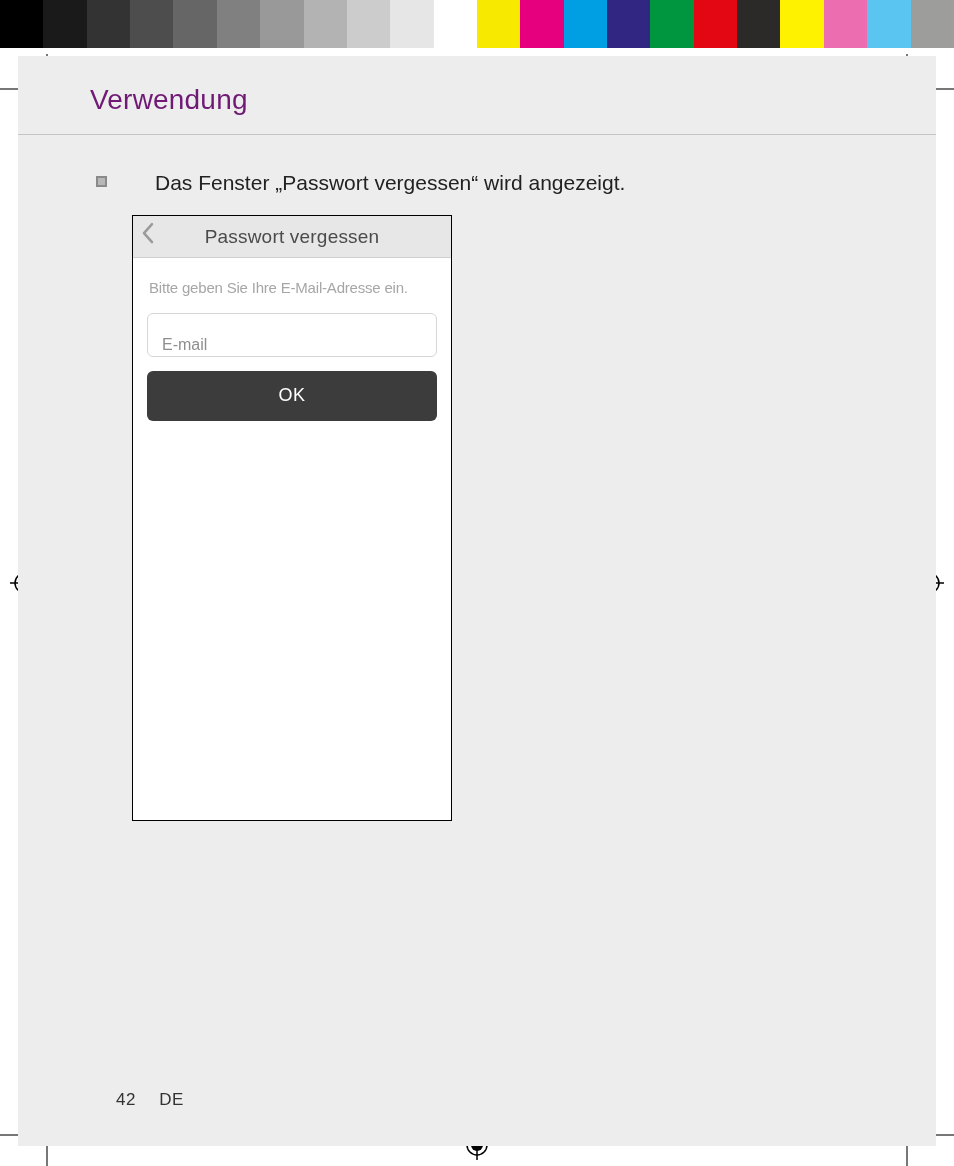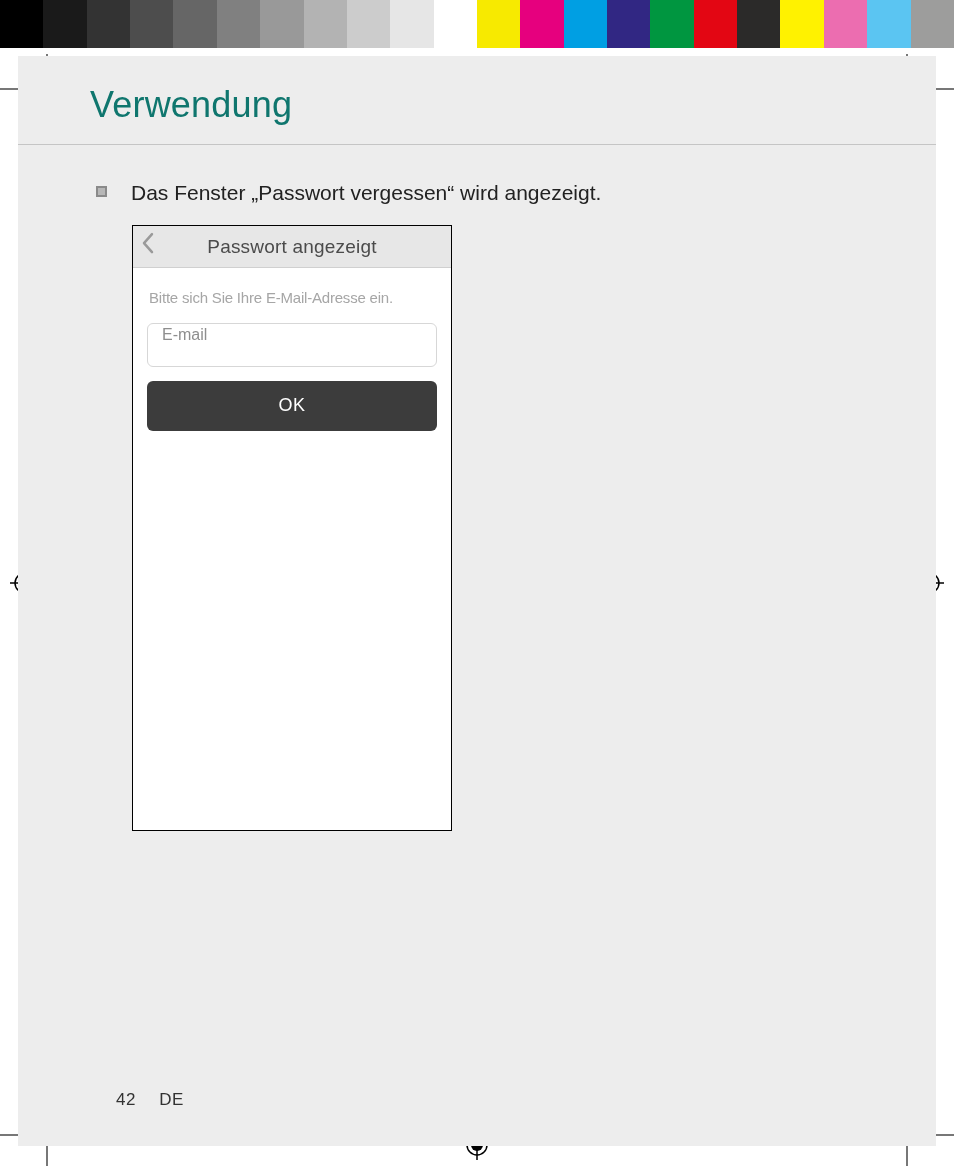--- a/index.html
+++ b/index.html
@@ -43,40 +43,41 @@
   .page {
     position: absolute;
     top: 56px;
     left: 18px;
     right: 18px;
     bottom: 20px;
     background: #ededed;
   }
 
   .section-heading {
-    font-size: 36px;
+    font-size: 28px;
     font-weight: 300;
-    color: #0f766e;
+    color: #701a75;
     padding: 28px 0 18px 72px;
     border-bottom: 1px solid #c5c5c5;
     letter-spacing: 0.2px;
   }
 
   .content {
     padding: 34px 90px 0 78px;
     color: #222;
     font-size: 21px;
     line-height: 1.35;
     font-weight: 300;
   }
 
   .bullet-row {
     display: flex;
     align-items: flex-start;
     margin-bottom: 18px;
+    gap: 24px;
   }
   .bullet-row .sq {
     width: 11px;
     height: 11px;
     border: 2px solid #8a8a8a;
     background: #b7b7b7;
     margin-top: 7px;
     margin-right: 24px;
     flex: 0 0 auto;
   }
@@ -130,21 +131,21 @@
   }
   .phone-input {
     width: 100%;
     height: 44px;
     border: 1px solid #d7d7d7;
     border-radius: 6px;
     padding: 0 14px;
     font-size: 16px;
     color: #8e8e8e;
     display: flex;
-    align-items: flex-start;
+    align-items: flex-end;
     margin-bottom: 14px;
     background: #fff;
   }
   .phone-ok-btn {
     width: 100%;
     height: 50px;
     background: #3c3c3c;
     color: #fff;
     border-radius: 6px;
     display: flex;
@@ -246,24 +247,24 @@
     </div>
 
     <div class="phone-wrap">
       <div class="phone">
         <div class="phone-header">
           <span class="phone-back">
             <svg width="14" height="22" viewBox="0 0 14 22">
                 <polyline points="11,2 3,11 11,20" fill="none" stroke="#9a9a9a" stroke-width="2.5" stroke-linecap="round" stroke-linejoin="round"></polyline>
               </svg>
           </span>
-          <div class="phone-title">Passwort angezeigt</div>
+          <div class="phone-title">Passwort vergessen</div>
         </div>
         <div class="phone-body">
-          <div class="phone-instruction">Bitte sich Sie Ihre E-Mail-Adresse ein.</div>
+          <div class="phone-instruction">Bitte geben Sie Ihre E-Mail-Adresse ein.</div>
           <div class="phone-input">
             <span>E-mail</span>
           </div>
           <div class="phone-ok-btn">
             <span>OK</span>
           </div>
         </div>
       </div>
     </div>
 

